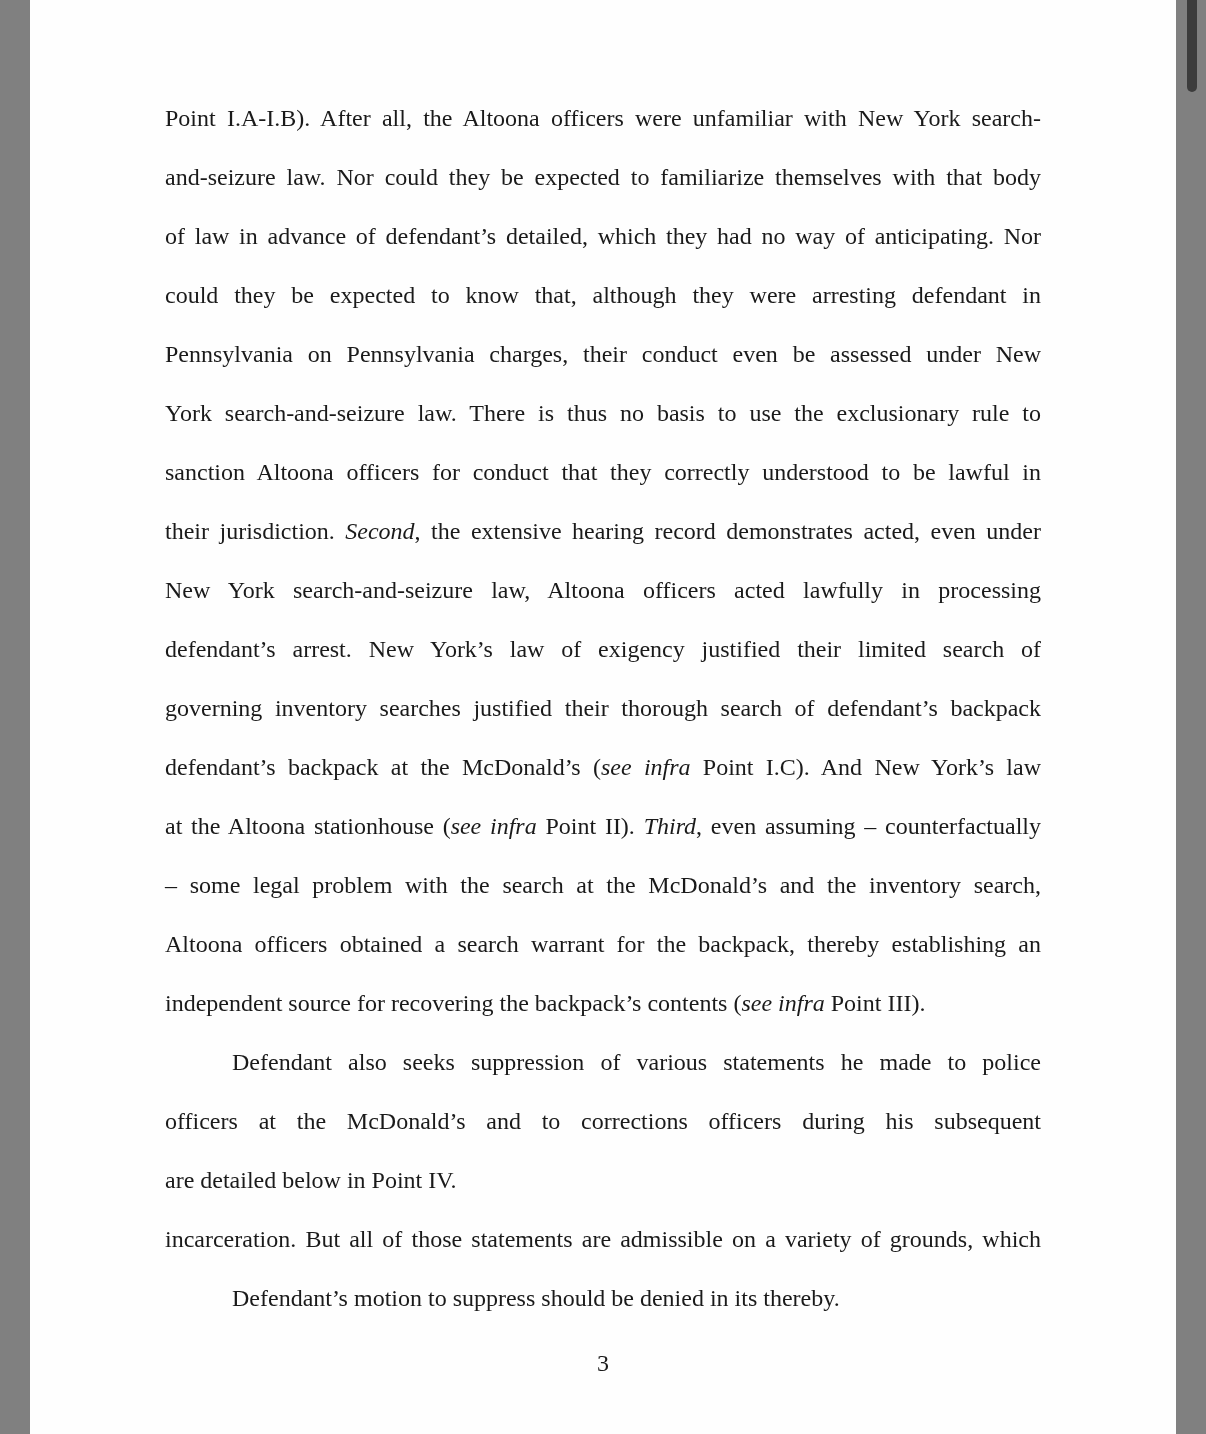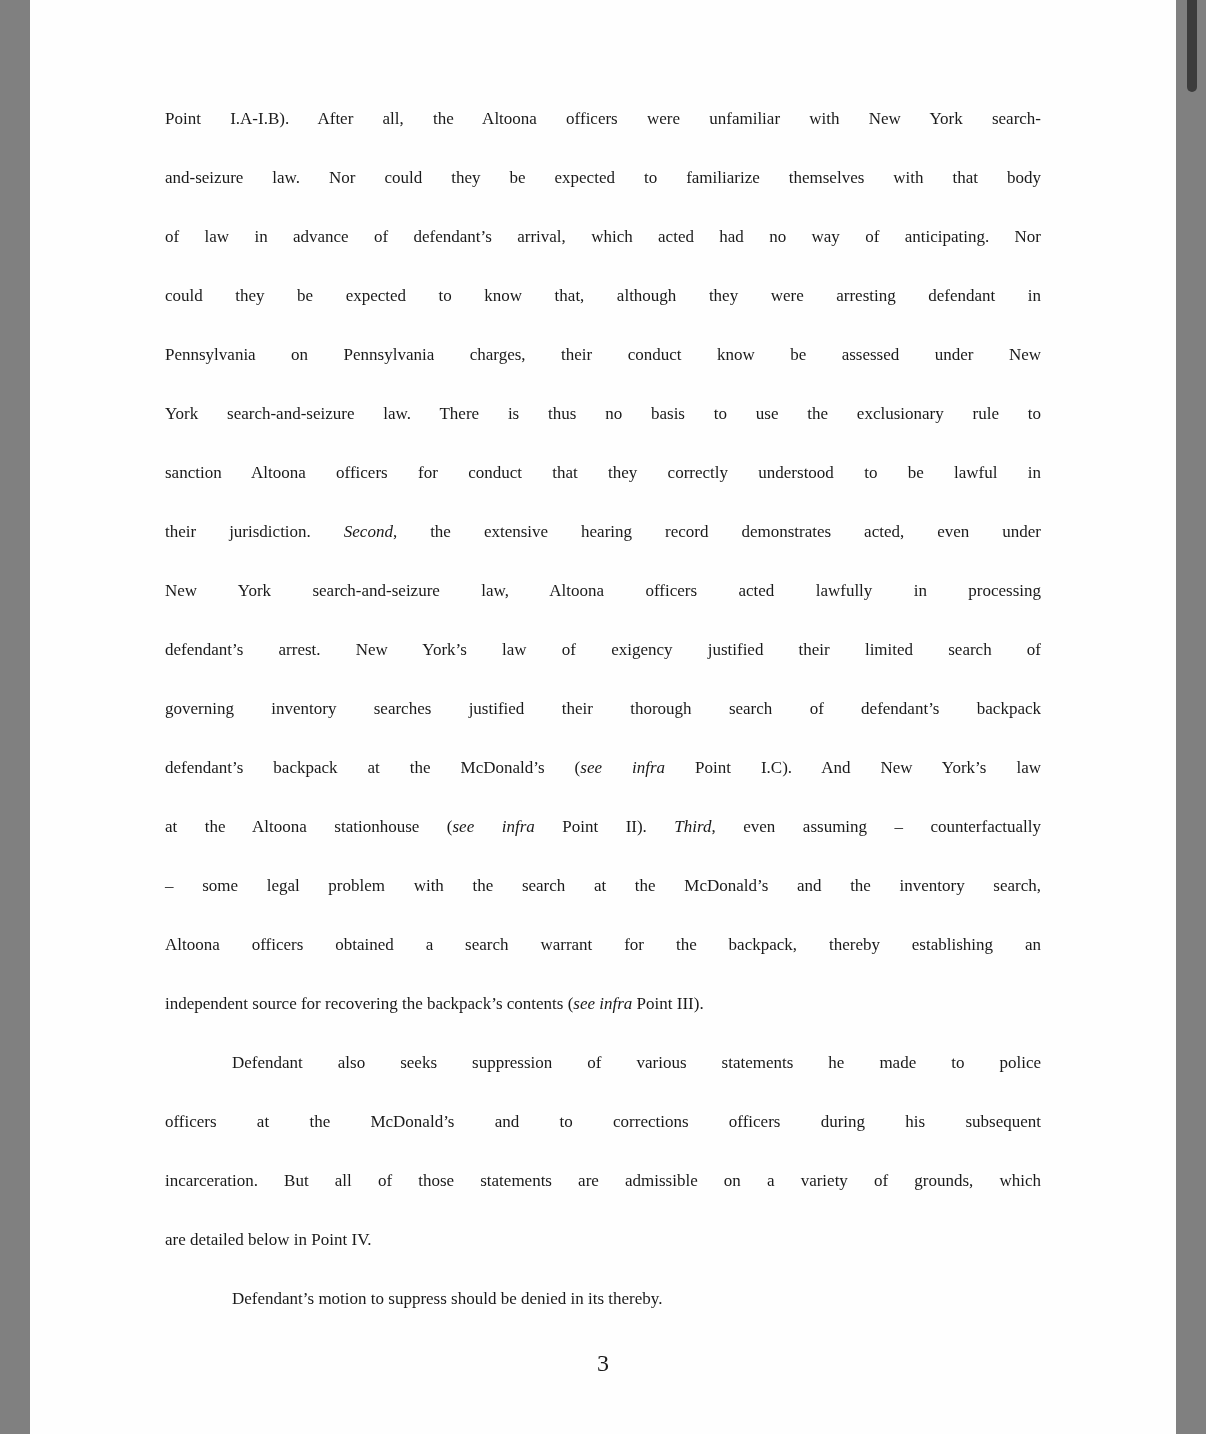--- a/index.html
+++ b/index.html
@@ -23,21 +23,21 @@
     width: 1146px;
     height: 1434px;
     background: #fefefe;
   }
   .text-block {
     position: absolute;
     left: 135px;
     top: 89px;
     width: 876px;
     font-family: "Liberation Serif", "DejaVu Serif", serif;
-    font-size: 17px;
+    font-size: 24px;
     color: #1a1a1a;
   }
   .para {
     margin: 0;
     line-height: 59px;
     text-align: justify;
     text-align-last: left;
   }
   .line {
     display: block;
@@ -84,40 +84,40 @@
 </style>
 </head>
 <body>
 
 <div class="viewer">
   <div class="page">
     <div class="text-block" id="text-block">
         <div class="para">
           <span class="line"><span>Point I.A-I.B). After all, the Altoona officers were unfamiliar with New York search-</span></span>
           <span class="line"><span>and-seizure law. Nor could they be expected to familiarize themselves with that body</span></span>
-          <span class="line"><span>of law in advance of defendant’s arrival, which acted had no way of anticipating. Nor</span></span>
+          <span class="line"><span>of law in advance of defendant’s detailed, which they had no way of anticipating. Nor</span></span>
           <span class="line"><span>could they be expected to know that, although they were arresting defendant in</span></span>
-          <span class="line"><span>Pennsylvania on Pennsylvania charges, their conduct know be assessed under New</span></span>
+          <span class="line"><span>Pennsylvania on Pennsylvania charges, their conduct even be assessed under New</span></span>
           <span class="line"><span>York search-and-seizure law. There is thus no basis to use the exclusionary rule to</span></span>
           <span class="line"><span>sanction Altoona officers for conduct that they correctly understood to be lawful in</span></span>
           <span class="line"><span>their jurisdiction. </span><em>Second</em><span>, the extensive hearing record demonstrates acted, even under</span></span>
           <span class="line"><span>New York search-and-seizure law, Altoona officers acted lawfully in processing</span></span>
           <span class="line"><span>defendant’s arrest. New York’s law of exigency justified their limited search of</span></span>
           <span class="line"><span>governing inventory searches justified their thorough search of defendant’s backpack</span></span>
           <span class="line"><span>defendant’s backpack at the McDonald’s (</span><em>see infra</em><span> Point I.C). And New York’s law</span></span>
           <span class="line"><span>at the Altoona stationhouse (</span><em>see infra</em><span> Point II). </span><em>Third</em><span>, even assuming – counterfactually</span></span>
           <span class="line"><span>– some legal problem with the search at the McDonald’s and the inventory search,</span></span>
           <span class="line"><span>Altoona officers obtained a search warrant for the backpack, thereby establishing an</span></span>
           <span class="line last"><span>independent source for recovering the backpack’s contents (</span><em>see infra</em><span> Point III).</span></span>
         </div>
         <div class="para">
           <span class="line indent"><span>Defendant also seeks suppression of various statements he made to police</span></span>
           <span class="line"><span>officers at the McDonald’s and to corrections officers during his subsequent</span></span>
+          <span class="line last"><span>are detailed below in Point IV.</span></span>
           <span class="line"><span>incarceration. But all of those statements are admissible on a variety of grounds, which</span></span>
-          <span class="line last"><span>are detailed below in Point IV.</span></span>
         </div>
         <div class="para">
           <span class="line last indent"><span>Defendant’s motion to suppress should be denied in its thereby.</span></span>
         </div>
       </div>
     <div class="page-number">3</div>
   </div>
   <div class="scrollbar-track">
     <div class="scrollbar-thumb"></div>
   </div>

